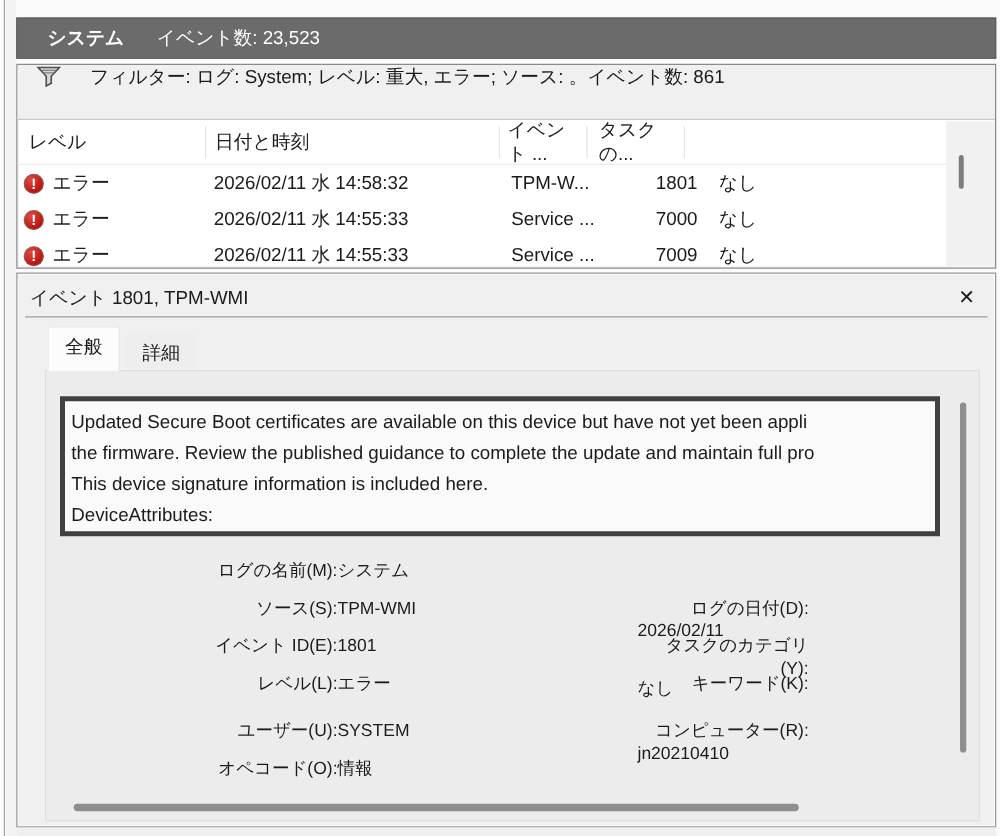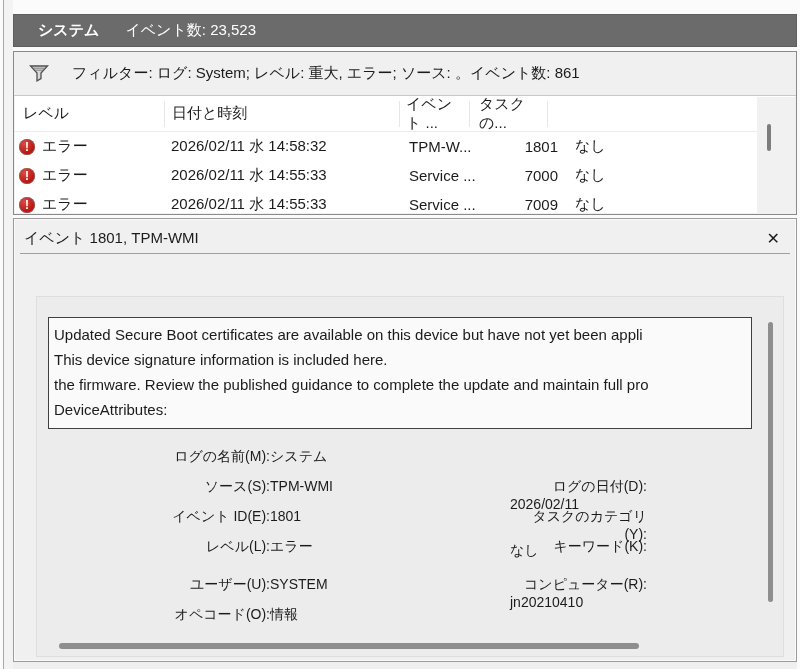--- a/index.html
+++ b/index.html
@@ -21,21 +21,21 @@
   .titlebar .logname{font-weight:bold;}
 
   
   .list-box{
     position:absolute; left:13px; right:3px; top:51px; height:164px;
     background:#fff; border:1px solid #8a8a8a; box-shadow:inset 0 0 0 1px #f1f1f1;
     box-sizing:border-box; overflow:hidden;
   }
   .filter-row{
     height:44px; background:#f0f0f0; border-bottom:1px solid #c9c9c9;
-    display:flex; align-items:center; padding-left:15px; gap:23px; box-sizing:border-box;
+    display:flex; align-items:flex-start; padding-left:15px; gap:23px; box-sizing:border-box;
   }
   .thead{display:flex; height:36px; align-items:center; border-bottom:1px solid #ececec; box-sizing:border-box;}
   .trow{display:flex; height:29px; align-items:center;}
   .c1{width:150px; box-sizing:border-box; padding-left:9px;}
   .c2{width:235px; box-sizing:border-box; padding-left:7px;}
   .c3{width:97px;  box-sizing:border-box; padding-left:10px;}
   .c4{width:70px;  box-sizing:border-box; padding-right:8px; text-align:right;}
   .c5{width:78px;  box-sizing:border-box; padding-left:9px;}
   .c6{flex:1;}
   .thead .c2,.thead .c3,.thead .c4,.thead .c5,.thead .c6{border-left:1px solid #e6e6e6; height:26px; display:flex; align-items:center;}
@@ -63,21 +63,21 @@
   .tabs{position:absolute; left:24px; top:42px; height:36px; display:flex; align-items:flex-end;}
   .tab{padding:6px 13px 8px 13px; box-sizing:border-box;}
   .tab.active{background:#fcfcfc; border:1px solid #e7e7e7; border-bottom:none; height:36px; z-index:3;}
   .tab.inactive{background:#eeeeee; height:30px; margin-left:5px;}
   .panel{
     position:absolute; left:22px; right:12px; top:77px; bottom:4px;
     background:#ececec; border:1px solid #dedede; box-sizing:border-box; z-index:2;
   }
   .msgbox{
     position:absolute; left:11px; top:20px; width:704px; height:112px;
-    background:#fafafa; border:1px solid #404040; box-sizing:border-box;
+    background:#fafafa; border:4px solid #404040; box-sizing:border-box;
     padding:4px 2px 0 5px; overflow:hidden;
   }
   .msgbox .ln{white-space:nowrap; overflow:hidden; line-height:25px;}
   .frow{position:absolute; display:flex; font-size:14px;}
   .frow .lbl{flex:0 0 auto;text-align:right;}
   .frow.fl{left:11px;}  .frow.fl .lbl{width:222px;}
   .frow.fr{left:473px;flex-direction:column;} .frow.fr .lbl{width:137px;}
   .pv-thumb{position:absolute; right:10px; top:25px; width:5px; height:280px; background:#8e8e8e; border-radius:3px;}
   .ph-thumb{position:absolute; left:22px; bottom:7px; width:580px; height:6px; background:#8e8e8e; border-radius:3px;}
 
@@ -150,26 +150,30 @@
     </div>
   </div>
 
   <div class="pane">
     <div class="d-header">
       <span>イベント 1801, TPM-WMI</span>
       <span class="d-close">✕</span>
     </div>
     <div class="d-sep"></div>
 
+    <div class="tabs">
+      <div class="tab active">全般</div>
+      <div class="tab inactive">詳細</div>
+    </div>
 
     <div class="panel">
       <div class="msgbox">
         <div class="ln">Updated Secure Boot certificates are available on this device but have not yet been appli</div>
+        <div class="ln">the firmware. Review the published guidance to complete the update and maintain full pro</div>
         <div class="ln">This device signature information is included here.</div>
-        <div class="ln">the firmware. Review the published guidance to complete the update and maintain full pro</div>
         <div class="ln">DeviceAttributes:</div>
       </div>
 
       <div class="frow fl" style="top:151px">
         <span class="lbl">ログの名前(M):</span>
         <span class="val">システム</span>
       </div>
       <div class="frow fl" style="top:181px">
         <span class="lbl">ソース(S):</span>
         <span class="val">TPM-WMI</span>

